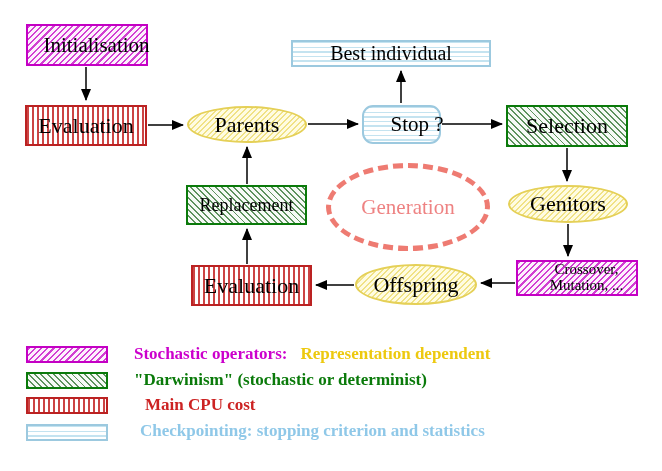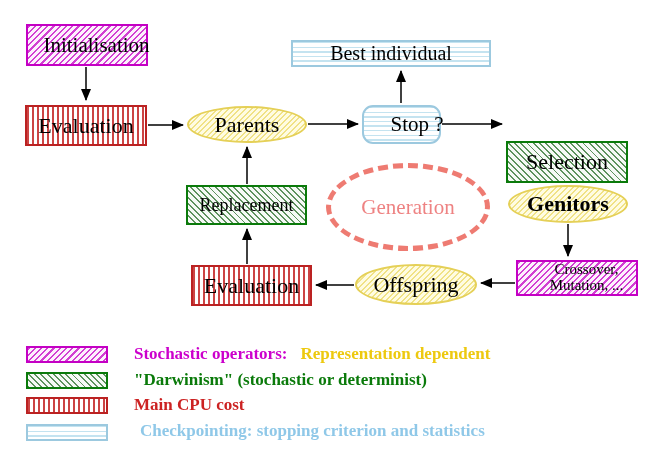--- a/index.html
+++ b/index.html
@@ -33,43 +33,43 @@
     border:2px solid #e5d057;border-radius:50%;background-color:#fffce2;
     background-image:repeating-linear-gradient(135deg,#f0e286 0px,#f0e286 1.4px,rgba(0,0,0,0) 1.4px,rgba(0,0,0,0) 4px);
     text-align:right;
   }
   
   #node-initialisation{left:26px;top:24px;width:122px;height:42px;font-size:21px;}
   #node-evaluation-top{left:25px;top:105px;width:122px;height:41px;font-size:22px;}
   #node-parents{left:187px;top:106px;width:120px;height:37px;font-size:22px;}
   #node-best-individual{left:291px;top:40px;width:200px;height:27px;font-size:20px;}
   #node-stop{left:362px;top:105px;width:79px;height:39px;font-size:21px;border-radius:11px;padding-left:31px;}
-  #node-selection{left:506px;top:105px;width:122px;height:42px;font-size:22px;margin-top:36px;}
-  #node-genitors{left:508px;top:185px;width:120px;height:38px;font-size:22px;font-weight:bold;}
+  #node-selection{left:506px;top:105px;width:122px;height:42px;font-size:22px;}
+  #node-genitors{left:508px;top:185px;width:120px;height:38px;font-size:22px;}
   #node-crossover{left:516px;top:260px;width:122px;height:36px;font-size:15px;flex-direction:column;}
   #node-offspring{left:355px;top:264px;width:122px;height:41px;font-size:22px;}
   #node-evaluation-bottom{left:191px;top:265px;width:121px;height:41px;font-size:22px;}
   #node-replacement{left:186px;top:185px;width:121px;height:40px;font-size:18px;}
   #node-generation{
     left:326px;top:163px;width:164px;height:88px;font-size:21px;
     border:5px dashed #ee7b72;border-radius:50%;color:#ee8282;background:transparent;
   }
   .arrows{position:absolute;left:0;top:0;pointer-events:none;}
   
   .swatch{position:absolute;left:26px;width:82px;height:17px;box-sizing:border-box;}
   #swatch-stochastic{top:346px;}
   #swatch-darwinism{top:372px;}
   #swatch-cpu{top:397px;}
   #swatch-checkpoint{top:424px;}
   .legend-text{
     position:absolute;left:134px;font-weight:bold;font-size:17px;white-space:nowrap;line-height:20px;
   }
   #legend-text-stochastic{top:344px;}
   #legend-text-darwinism{top:370px;}
-  #legend-text-cpu{top:395px;}
+  #legend-text-cpu{top:395px;margin-left:11px;}
   #legend-text-checkpoint{top:421px;}
   .t-magenta{color:#cc00cc;}
   .t-gold{color:#edc90f;margin-left:13px;}
   .t-green{color:#0a7a0a;}
   .t-red{color:#cc2222;}
   .t-blue{color:#8fc8e8;margin-left:6px;}
 </style>
 </head>
 <body>
 

